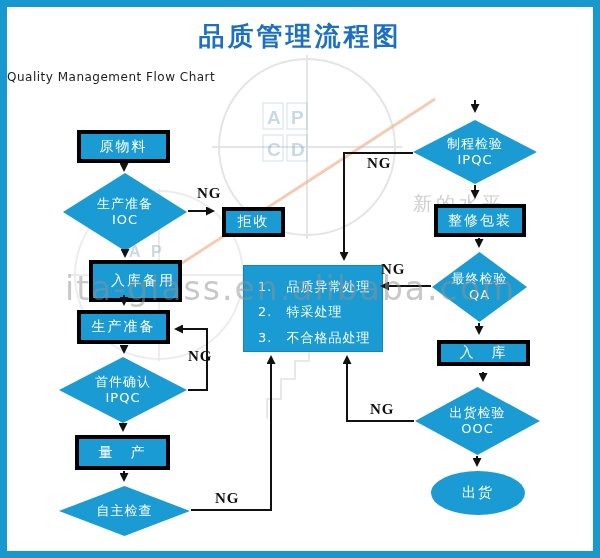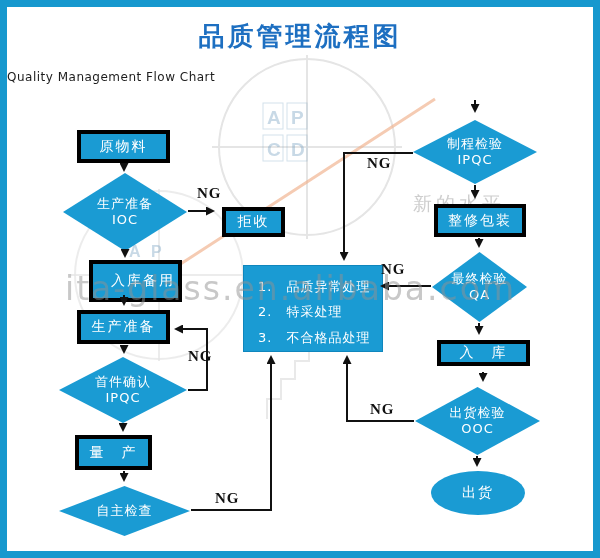--- a/index.html
+++ b/index.html
@@ -94,21 +94,21 @@
 
   <div class="node rect" style="left:70px;top:303px;width:93px;height:34px;">
     <span>生产准备</span>
   </div>
 
   <div class="node diamond" style="left:52px;top:350px;width:128px;height:66px;">
     <span>首件确认</span>
     <span>IPQC</span>
   </div>
 
-  <div class="node rect" style="left:68px;top:428px;width:77px;height:35px;text-align:right;">
+  <div class="node rect" style="left:68px;top:428px;width:95px;height:35px;text-align:right;">
     <span>量　产</span>
   </div>
 
   <div class="node diamond" style="left:52px;top:479px;width:131px;height:50px;">
     <span>自主检查</span>
   </div>
 
   <div class="node rect" style="left:215px;top:200px;width:63px;height:30px;">
     <span>拒收</span>
   </div>

